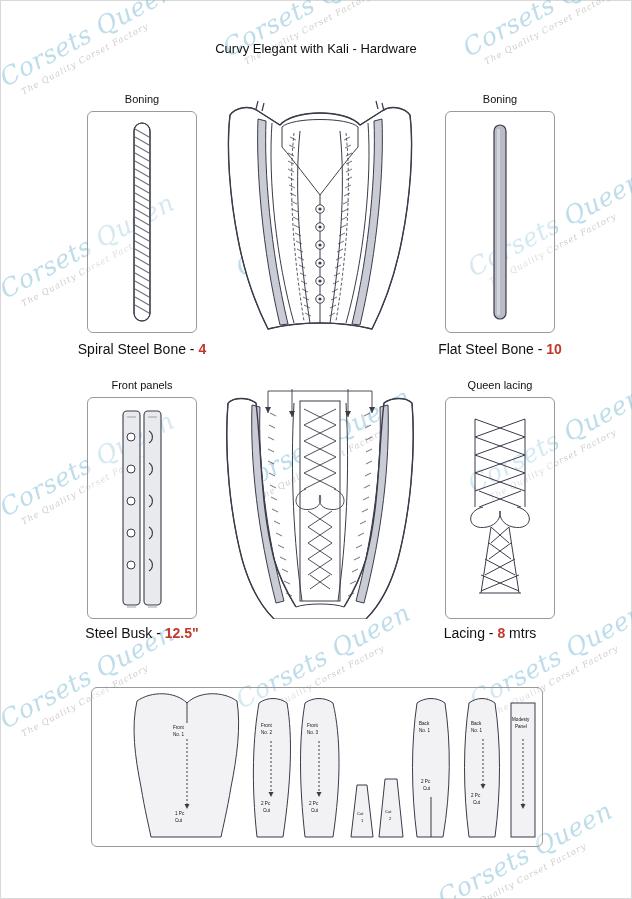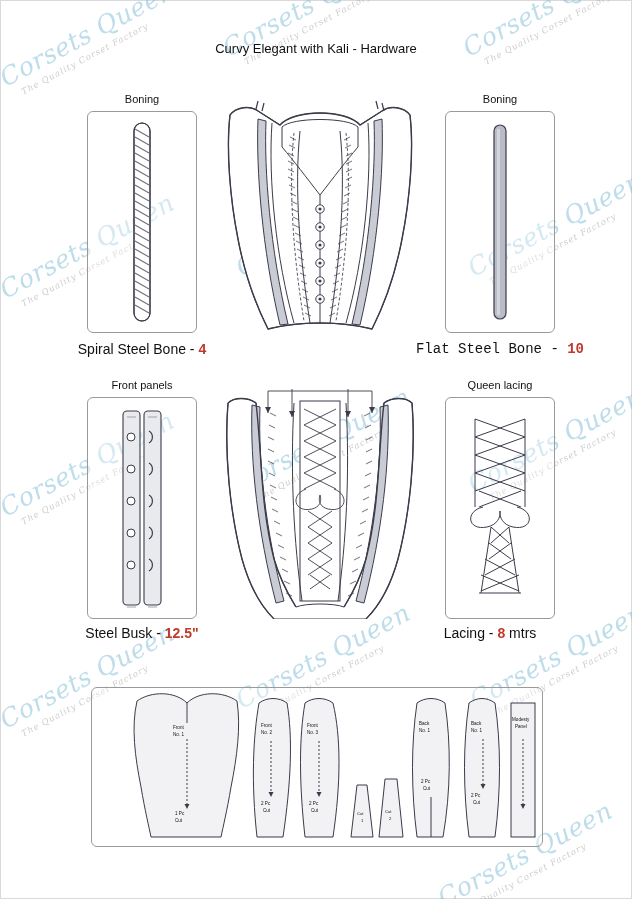--- a/index.html
+++ b/index.html
@@ -167,21 +167,21 @@
   </div>
 
   <div class="lbl" style="left:444px;top:92px;width:110px;">Boning</div>
   <div class="box" style="left:444px;top:110px;width:110px;height:222px;"></div>
   <div style="position:absolute;left:444px;top:110px;width:110px;height:222px;">
     <svg width="110" height="222" viewBox="0 0 110 222">
       <rect x="49" y="14" width="12" height="194" rx="6" fill="#b9bcc6" stroke="#3b3b4a" stroke-width="1.2"></rect>
       <rect x="52" y="18" width="3" height="186" fill="#d5d7de" opacity=".9"></rect>
     </svg>
   </div>
-  <div class="caption" style="left:414px;top:340px;width:170px;font-family:Liberation Mono, monospace;">
+  <div class="caption" style="left:414px;top:340px;width:170px;">
     <span>Flat Steel Bone - </span><span class="num">10</span>
   </div>
 
   <div style="position:absolute;left:205px;top:88px;width:228px;height:272px;">
     <svg width="228" height="272" viewBox="0 0 228 272">
 
       <path class="fillw" d="M24 26 C30 18 44 16 52 22 L74 36 C88 20 140 20 154 36 L176 22 C184 16 198 18 204 26
         C208 60 204 110 196 150 C188 192 176 220 166 240 C150 236 132 234 114 234 C96 234 78 236 62 240
         C52 220 40 192 32 150 C24 110 20 60 24 26 Z"></path>
 

